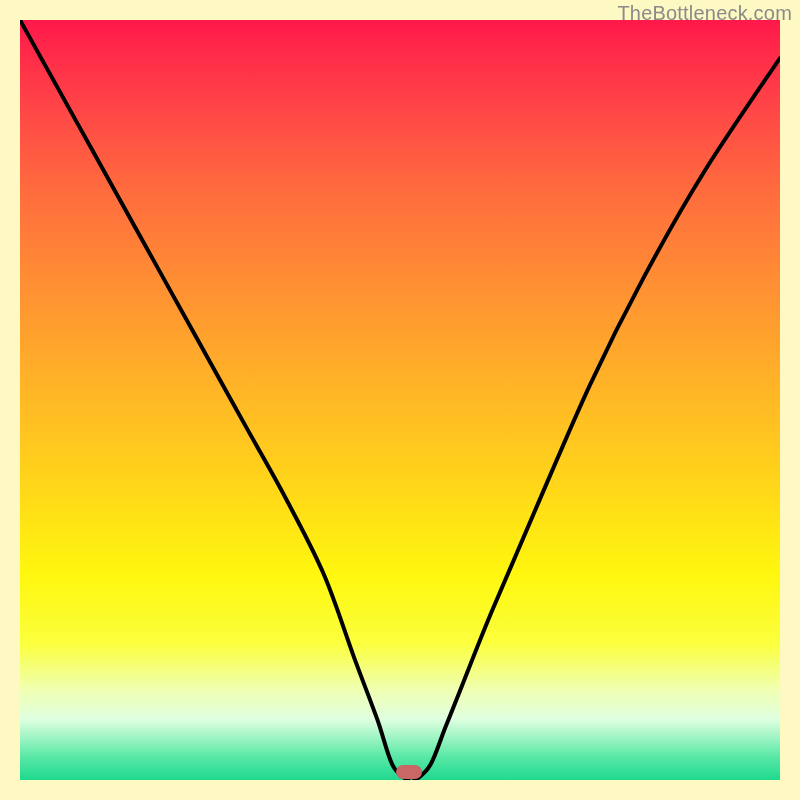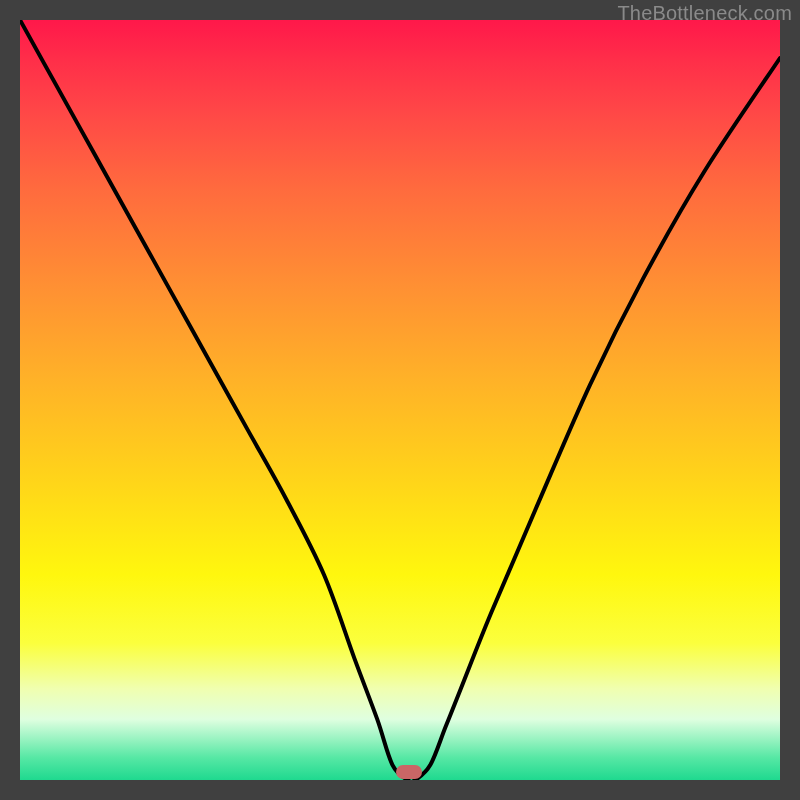--- a/index.html
+++ b/index.html
@@ -7,21 +7,21 @@
     padding: 0;
     width: 800px;
     height: 800px;
     background: #000;
     overflow: hidden;
     font-family: Arial, Helvetica, sans-serif;
   }
   .frame-outer {
     width: 800px;
     height: 800px;
-    background: #404040;
+    background: #fef9c3;
     position: relative;
   }
   .watermark {
     position: absolute;
     top: 2px;
     right: 8px;
     color: #8a8a8a;
     font-size: 20px;
     font-weight: 400;
     letter-spacing: 0.2px;

